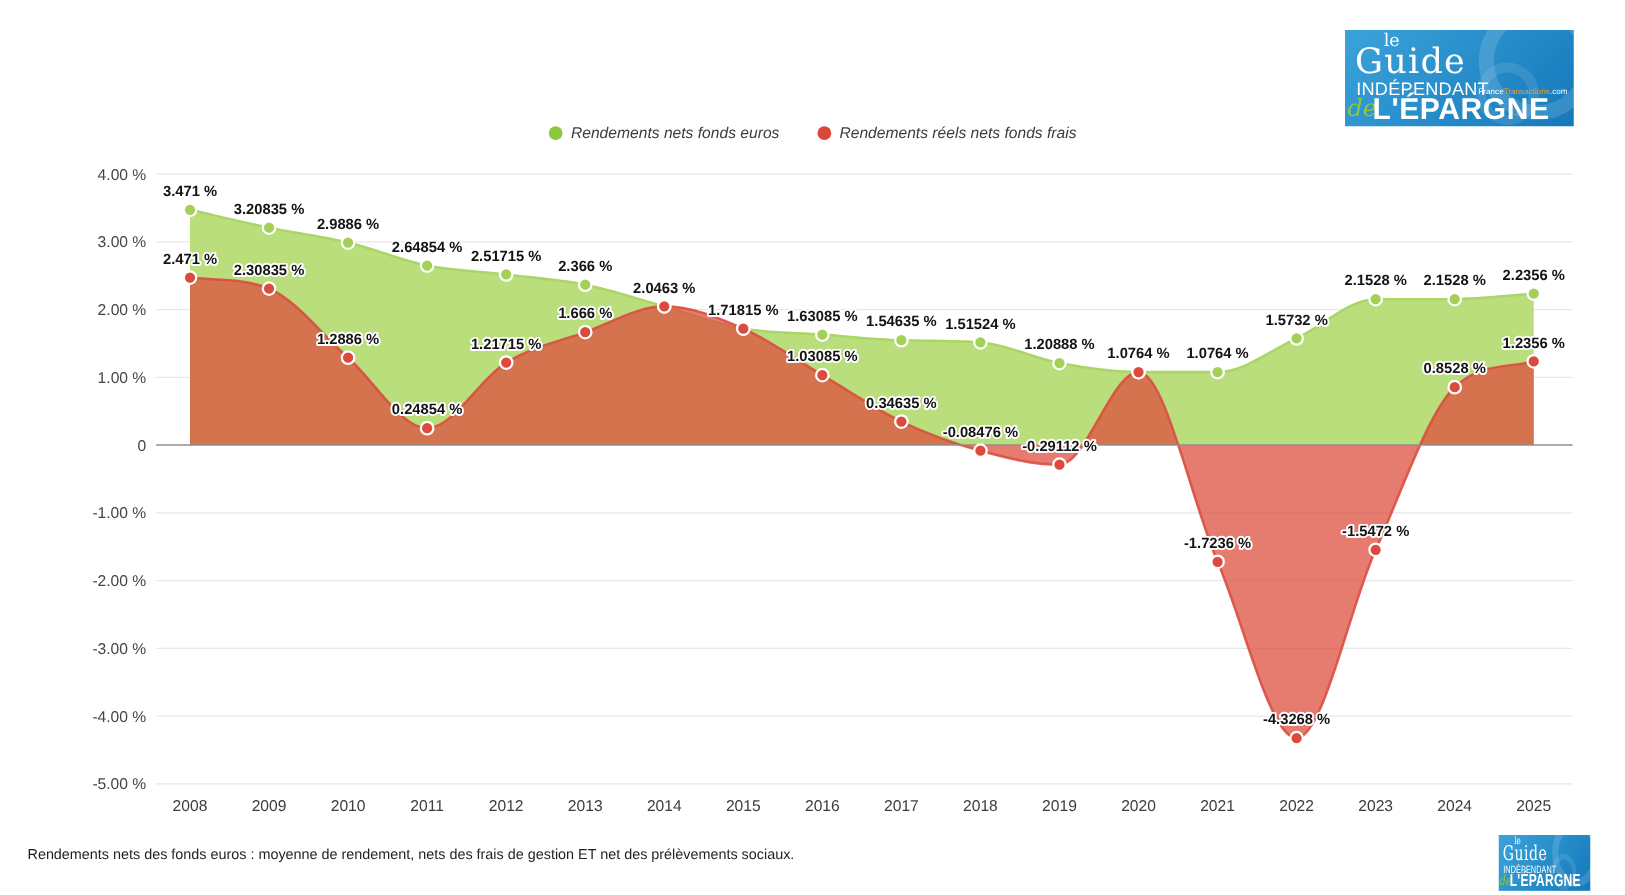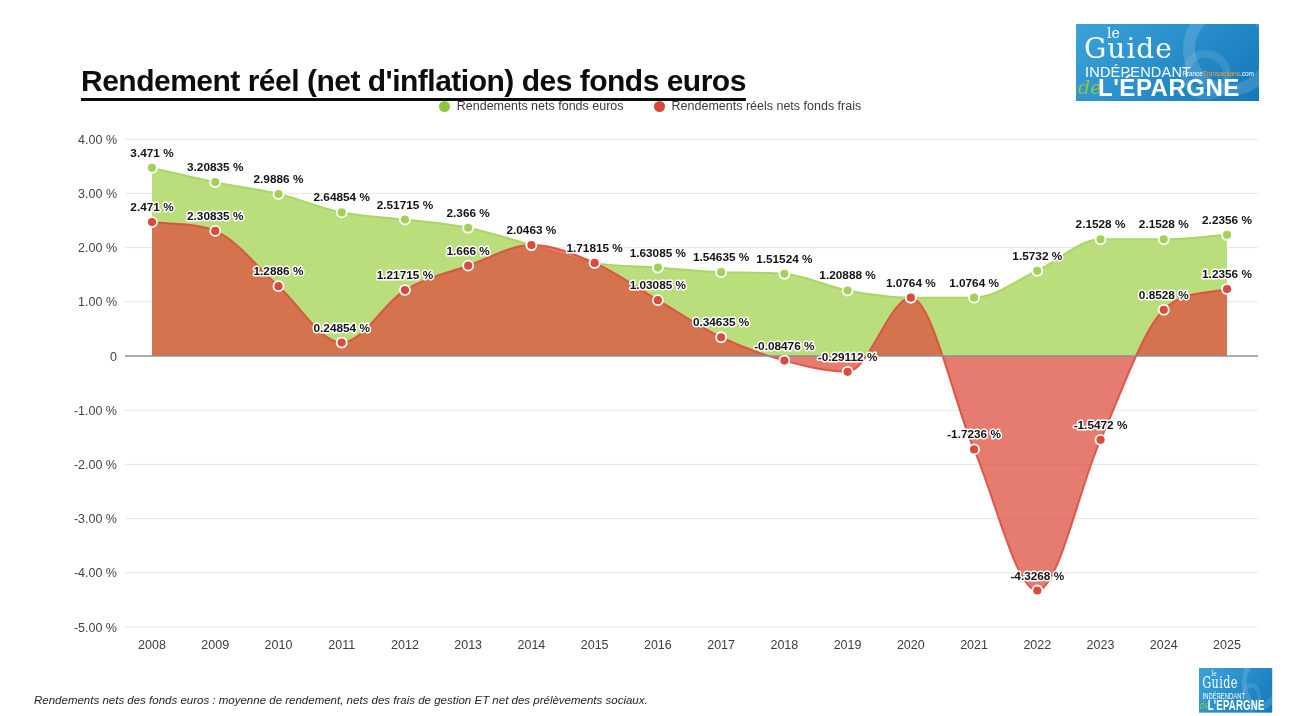--- a/index.html
+++ b/index.html
@@ -1,25 +1,25 @@
 <!DOCTYPE html>
 <html><head>
 <meta charset="utf-8">
 <style>
   html,body{margin:0;padding:0;background:#fff;}
   .page{position:relative;width:1300px;height:716px;background:#fff;overflow:hidden;
         font-family:"Liberation Sans",sans-serif;}
   .chart-title{position:absolute;left:81px;top:44px;font-size:30px;font-weight:700;color:#0d0d0d;
         letter-spacing:-0.5px;text-decoration:underline;text-decoration-thickness:3px;text-underline-offset:7px;}
-  .legend{position:absolute;top:99px;left:0;right:0;display:flex;justify-content:center;gap:30px;}
+  .legend{position:absolute;top:99px;left:0;right:0;display:flex;justify-content:center;gap:30px;font-style:italic;}
   .legend-item{display:flex;align-items:center;gap:7px;font-size:12.5px;color:#3c3c3c;}
   .legend-dot{width:11px;height:11px;border-radius:50%;display:inline-block;}
   svg.chart{position:absolute;left:0;top:0;}
   svg text{font-family:"Liberation Sans",sans-serif;}
-  .footer-note{position:absolute;left:34px;top:678px;font-size:11.5px;font-style:italic;color:#1f1f1f;margin-top:16px;}
+  .footer-note{position:absolute;left:22px;top:678px;font-size:11.5px;color:#1f1f1f;}
   
   .logo{position:relative;width:183px;height:77px;background:linear-gradient(135deg,#3ba2d9 0%,#2a90cc 45%,#1478ba 100%);
         overflow:hidden;color:#fff;}
   .logo .ring1{position:absolute;right:-18px;top:-22px;width:70px;height:70px;border:12px solid rgba(255,255,255,0.14);border-radius:50%;}
   .logo .ring2{position:absolute;right:28px;top:26px;width:34px;height:34px;border:8px solid rgba(255,255,255,0.10);border-radius:50%;}
   .logo .le{position:absolute;left:31px;top:1px;font-family:"DejaVu Serif",serif;font-size:14px;}
   .logo .guide{position:absolute;left:8px;top:8px;font-family:"DejaVu Serif",serif;font-size:28px;letter-spacing:1px;}
   .logo .independant{position:absolute;left:9px;top:40px;font-size:14.5px;font-weight:500;letter-spacing:0.2px;}
   .logo .site{position:absolute;right:5px;top:46px;font-size:6.5px;letter-spacing:0;}
   .logo .site .orange{color:#f79b2e;}
@@ -27,21 +27,20 @@
   .logo .epargne{position:absolute;left:22px;top:50px;font-size:24px;font-weight:700;letter-spacing:0.5px;}
   .logo-big{position:absolute;right:41px;top:24px;}
   .logo-small{position:absolute;right:27px;bottom:3px;width:74px;height:45px;}
   .logo-small .logo{transform:scale(0.4,0.58);transform-origin:top left;}
 </style>
 </head>
 <body>
 
 <div class="page">
 
-  <h1 class="chart-title">Rendement réel (net d'inflation) des fonds euros</h1>
 
   <div class="logo-big">
     <div class="logo">
       <div class="ring1"></div>
       <div class="ring2"></div>
       <div class="le">le</div>
       <div class="guide">Guide</div>
       <div class="independant">INDÉPENDANT</div>
       <div class="site"><span>France</span><span class="orange">Transactions</span><span>.com</span></div>
       <div class="de">de</div>

